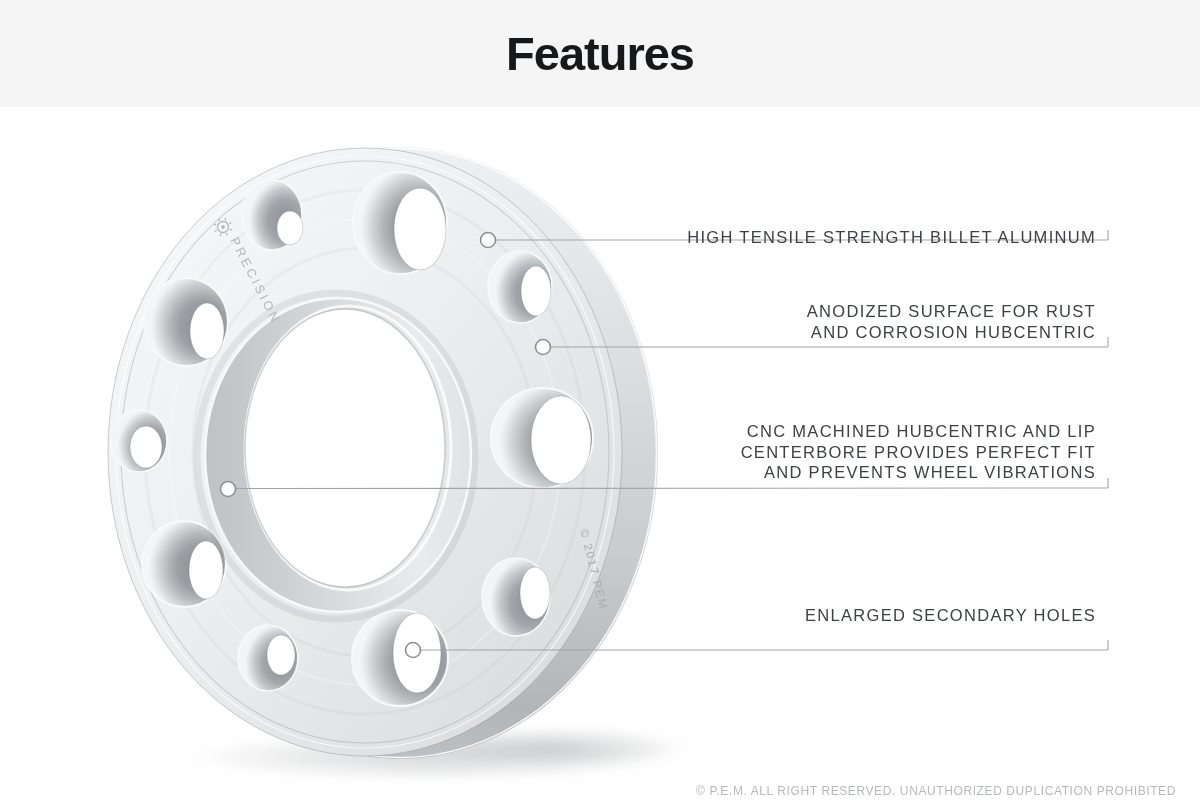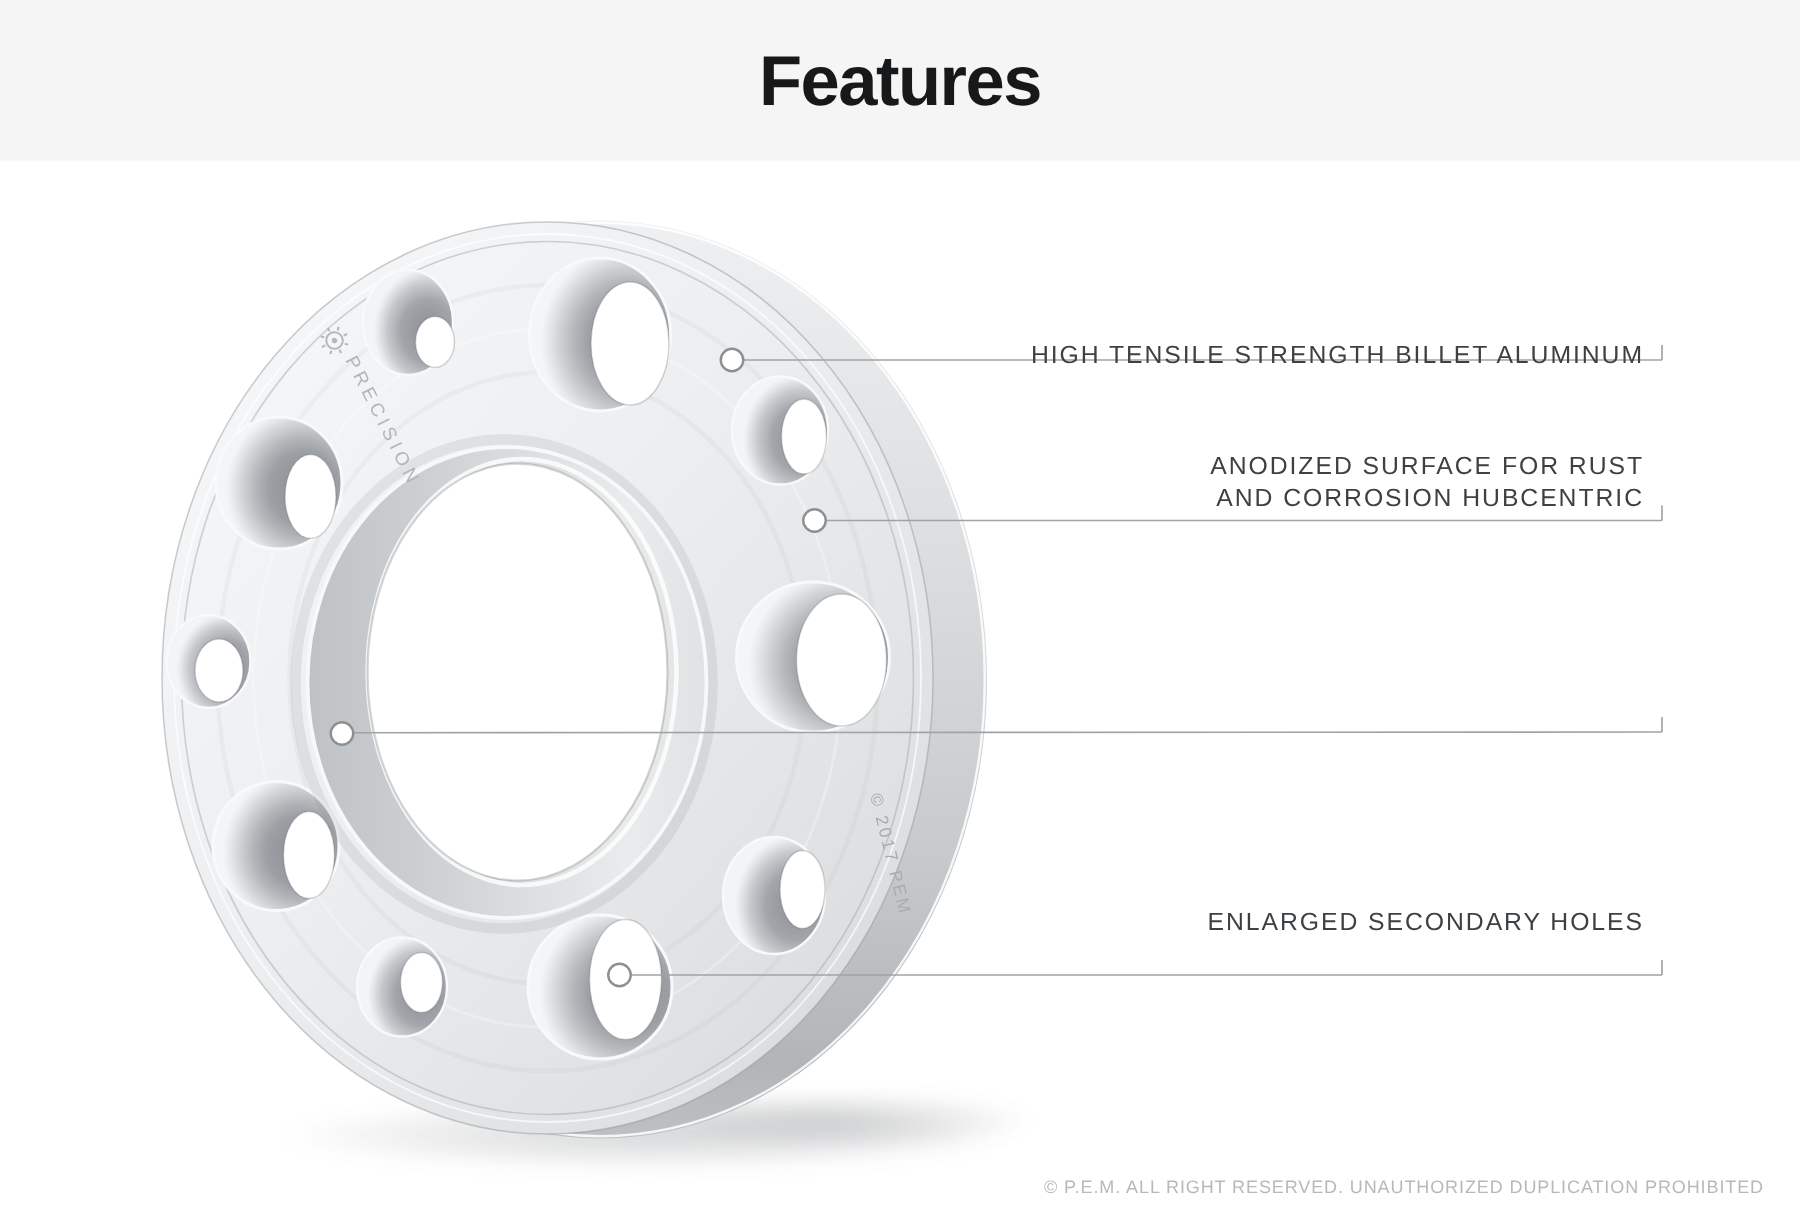--- a/index.html
+++ b/index.html
@@ -193,18 +193,23 @@
     </g>
   </svg>
 
   <div class="callout c1">
     <div>HIGH TENSILE STRENGTH BILLET ALUMINUM</div>
   </div>
   <div class="callout c2">
     <div>ANODIZED SURFACE FOR RUST</div>
     <div>AND CORROSION HUBCENTRIC</div>
   </div>
+  <div class="callout c3">
+    <div>CNC MACHINED HUBCENTRIC AND LIP</div>
+    <div>CENTERBORE PROVIDES PERFECT FIT</div>
+    <div>AND PREVENTS WHEEL VIBRATIONS</div>
+  </div>
   <div class="callout c4">
     <div>ENLARGED SECONDARY HOLES</div>
   </div>
 
   <div class="footer-copyright">© P.E.M. ALL RIGHT RESERVED. UNAUTHORIZED DUPLICATION PROHIBITED</div>
 </div>
 
 </body></html>

